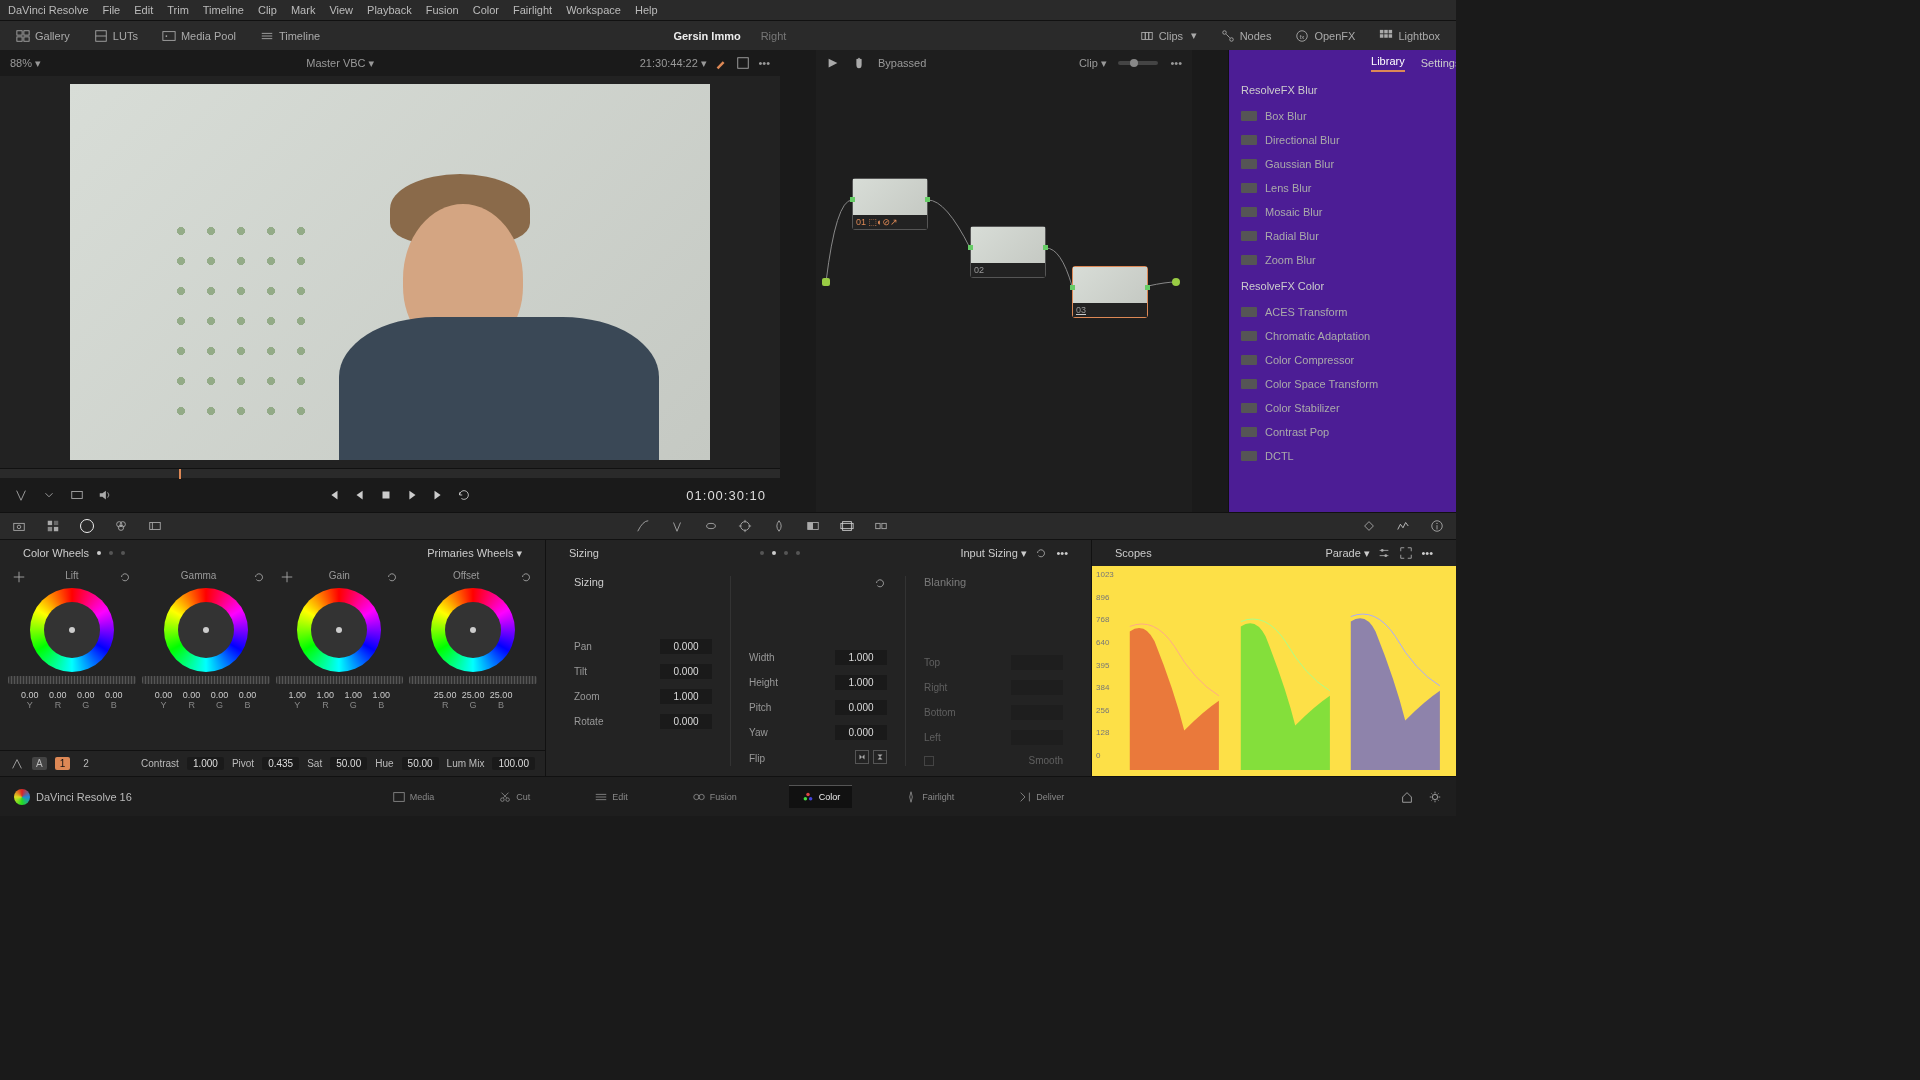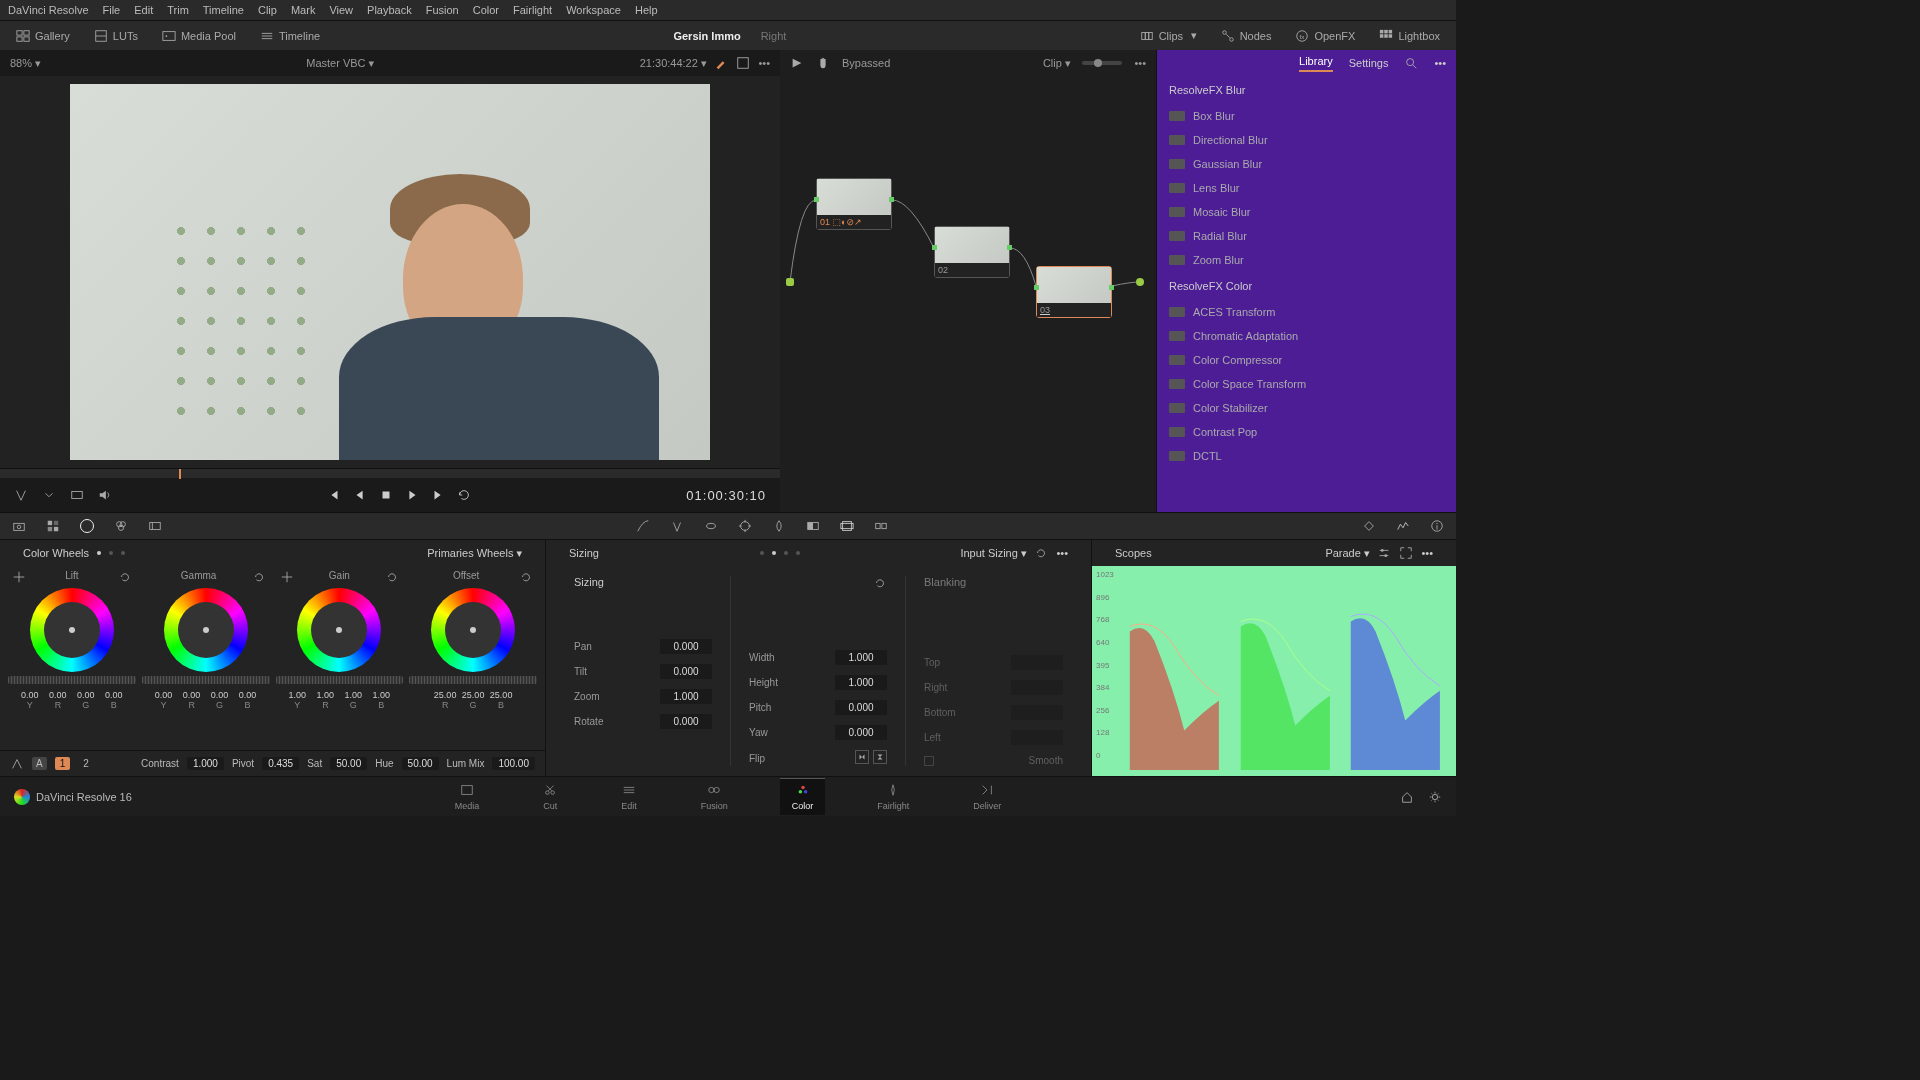--- a/index.html
+++ b/index.html
@@ -5,21 +5,21 @@
 * { margin:0; padding:0; box-sizing:border-box; font-family:-apple-system,Segoe UI,Arial,sans-serif; }
 body { background:#1a1a1a; color:#ccc; font-size:12px; overflow:hidden; width:1456px; height:816px; }
 .menubar { height:20px; background:#2a2a2a; display:flex; align-items:center; padding:0 8px; gap:14px; color:#bbb; font-size:11px; }
 .menubar span { cursor:pointer; }
 .toolbar { height:30px; background:#2a2a2a; border-top:1px solid #111; display:flex; align-items:center; padding:0 10px; gap:12px; font-size:11px; }
 .tb-btn { display:flex; align-items:center; gap:5px; color:#aaa; cursor:pointer; padding:2px 6px; }
 .icon { width:14px; height:14px; display:inline-block; }
 .spacer { flex:1; }
 .title { font-weight:600; color:#eee; }
 .subtitle { color:#777; margin-left:8px; }
-.main { display:grid; grid-template-columns:780px 376px 300px; height:462px; }
+.main { display:grid; grid-template-columns:780px 376px 300px; height:462px;gap:36px; }
 .viewer { background:#1a1a1a; display:flex; flex-direction:column; }
 .v-head { height:26px; display:flex; align-items:center; padding:0 10px; font-size:11px; color:#999; gap:8px; }
 .v-img { flex:1; display:flex; align-items:center; justify-content:center; background:#222; position:relative; }
 .v-img .canvas { width:640px; height:376px; background:linear-gradient(135deg,#d8ddd7,#c5c9c3); position:relative; overflow:hidden; }
 .head { position:absolute; left:52%; top:32%; width:120px; height:150px; background:#d4a582; border-radius:50% 50% 45% 45%; }
 .hair { position:absolute; left:50%; top:24%; width:140px; height:70px; background:#8a6a4a; border-radius:50% 50% 30% 30%; }
 .shirt { position:absolute; left:42%; top:62%; width:320px; height:200px; background:#3a4856; border-radius:30% 30% 0 0; }
 .plant { position:absolute; left:15%; top:35%; width:150px; height:220px; background:radial-gradient(circle,#7a9a6a 20%,transparent 20%),radial-gradient(circle,#6a8a5a 20%,transparent 20%); background-size:30px 30px; opacity:.7; }
 .scrub { height:10px; background:#2a2a2a; border-top:1px solid #111; position:relative; }
 .scrub-mark { position:absolute; left:23%; top:0; width:2px; height:10px; background:#d85; }
@@ -57,27 +57,27 @@
 .wheel-lbls { display:flex; gap:2px; font-size:9px; color:#888; }
 .wheel-lbls span { width:26px; text-align:center; }
 .bottom-params { height:26px; display:flex; align-items:center; gap:8px; font-size:10px; color:#bbb; padding:0 10px; border-top:1px solid #111; }
 .pv { background:#1a1a1a; padding:1px 6px; border-radius:2px; color:#ddd; }
 .sizing { flex:1; display:grid; grid-template-columns:1fr 1fr 1fr; padding:10px; gap:0; }
 .s-col { display:flex; flex-direction:column; gap:10px; padding:0 18px; border-right:1px solid #333; }
 .s-col:last-child { border-right:none; }
 .s-col h4 { font-size:11px; color:#ccc; font-weight:400; margin-bottom:4px; }
 .s-row { display:flex; justify-content:space-between; align-items:center; font-size:10px; color:#999; }
 .s-row input { width:52px; background:#1a1a1a; border:none; color:#ddd; text-align:center; padding:2px; font-size:10px; }
-.scopes { flex:1; position:relative; background:#86efac;padding-left:35px; }
+.scopes { flex:1; position:relative; background:#fde047;padding-left:35px; }
 .sc-axis { position:absolute; left:4px; top:4px; font-size:8px; color:#777; display:flex; flex-direction:column; justify-content:space-between; height:190px; }
 .parade { position:absolute; left:28px; right:6px; top:6px; bottom:6px; display:flex; gap:2px; }
 .par { flex:1; position:relative; overflow:hidden; }
 .par svg { width:100%; height:100%; }
 .pages { height:40px; background:#1e1e1e; border-top:1px solid #111; display:flex; align-items:center; justify-content:center; gap:40px; }
-.page { display:flex; flex-direction:column; align-items:center; gap:4px; font-size:9px; color:#888; cursor:pointer; padding:4px 12px; }
+.page { display:flex; align-items:center; gap:4px; font-size:9px; color:#888; cursor:pointer; padding:4px 12px; }
 .page.active { color:#eee; background:#111; border-top:1px solid #555; }
 .page .ic { width:14px; height:14px; }
 .pages-left { position:absolute; left:14px; display:flex; align-items:center; gap:6px; font-size:11px; color:#bbb; }
 .logo { width:16px; height:16px; border-radius:50%; background:conic-gradient(#d22,#28d,#2d2,#dd2,#d22); }
 .dots { display:flex; gap:8px; }
 .dot-i { width:4px; height:4px; border-radius:50%; background:#555; }
 .dot-i.on { background:#ccc; }
 svg.link { position:absolute; pointer-events:none; }
 </style>
 </head>

